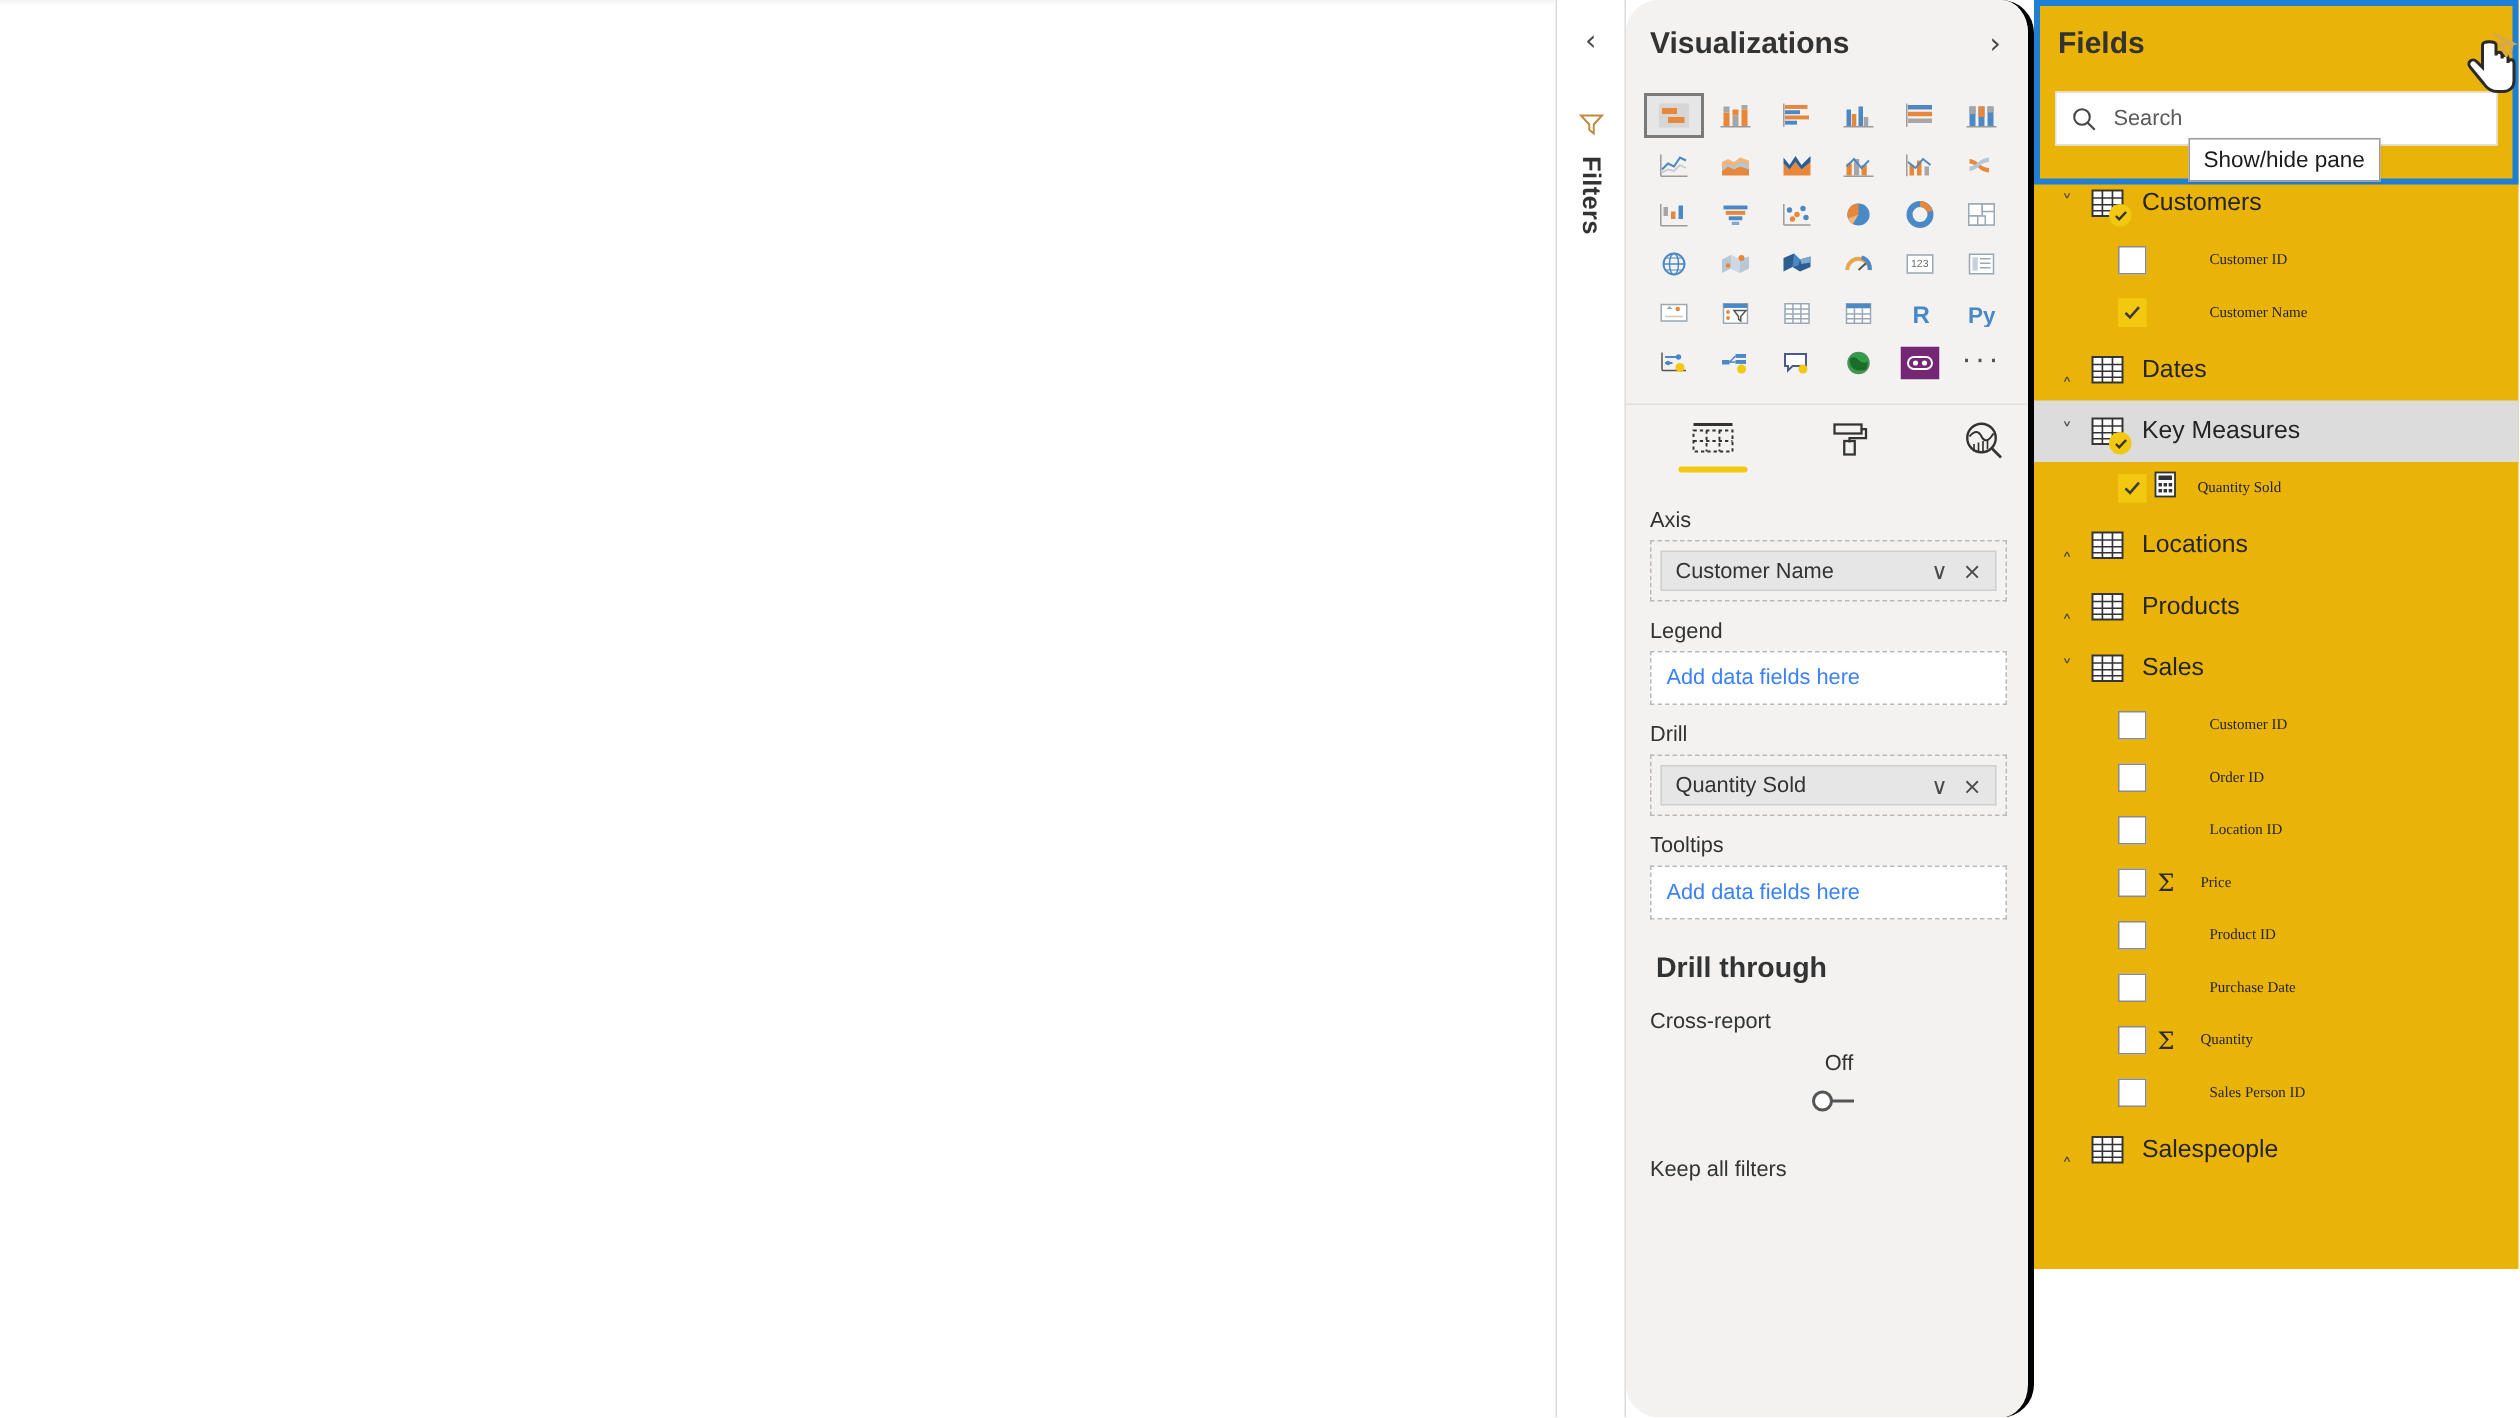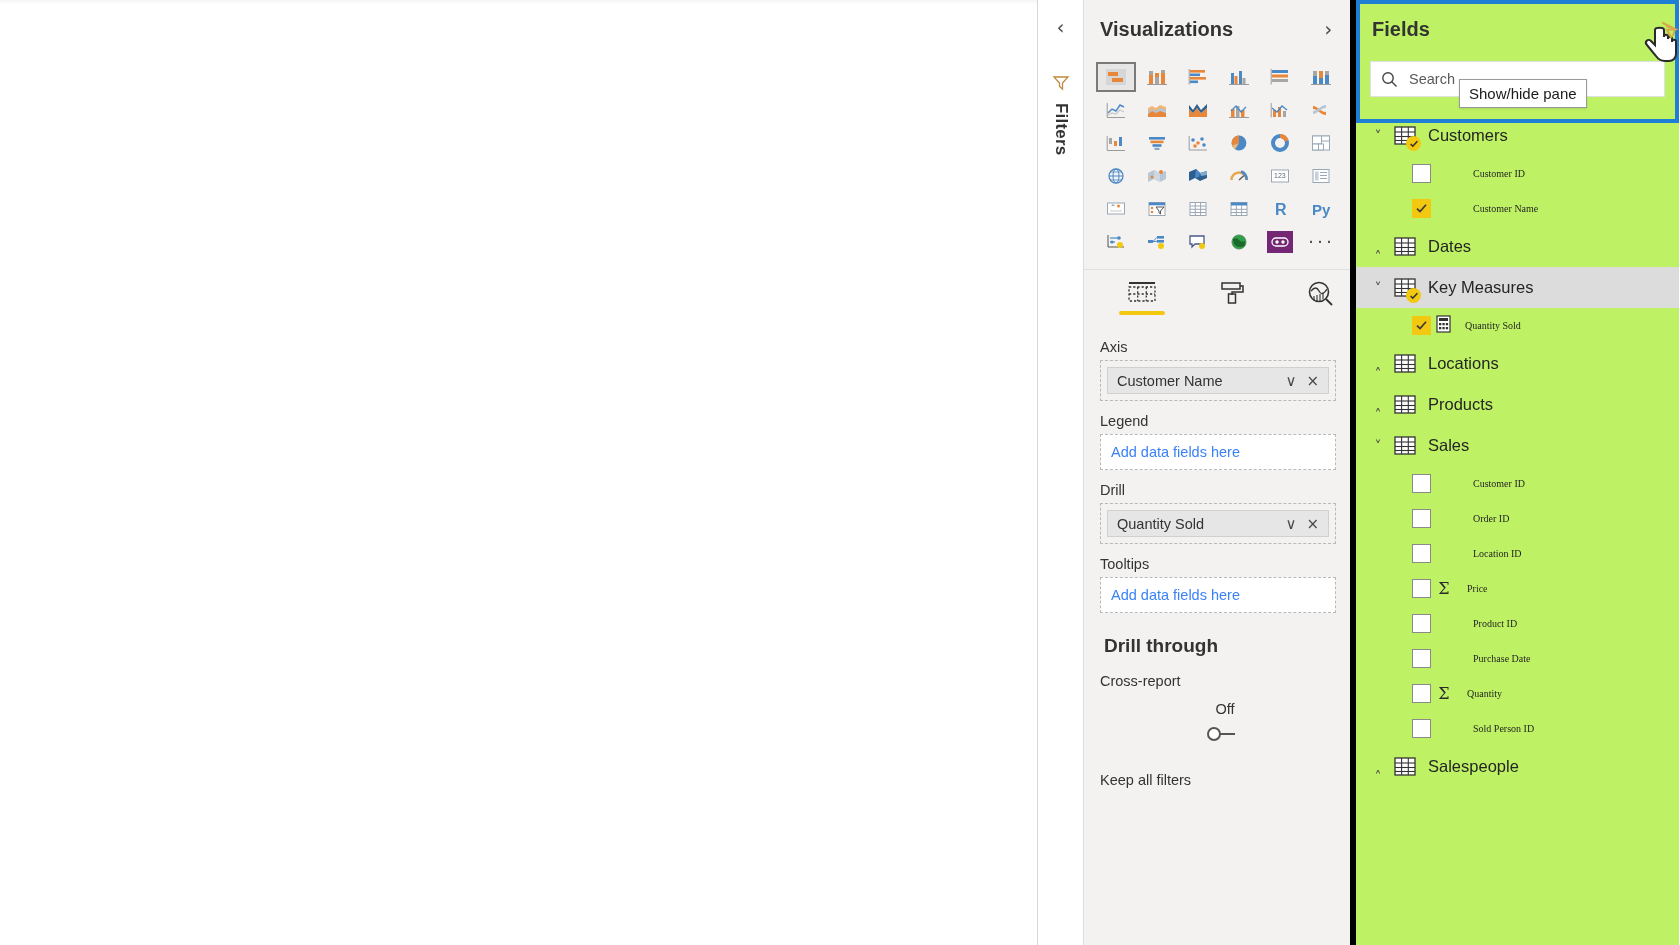--- a/index.html
+++ b/index.html
@@ -57,23 +57,24 @@
     color: #333333;
     letter-spacing: .2px;
   }
 
   
   .viz-pane {
     width: 272px;
     flex: 0 0 272px;
     height: 945px;
     background: #f3f2f1;
-    border-right: 6px solid #000000;
+    border-right: 4px solid #000000;
     position: relative;
     overflow: hidden;
+    border-radius: 22px;
   }
   .viz-header {
     height: 58px;
     display: flex;
     align-items: center;
     justify-content: space-between;
     padding: 0 14px 0 16px;
     background: #f3f2f1;
   }
   .viz-title {
@@ -202,22 +203,22 @@
   .toggle-row .toggle-text { font-size: 14.5px; color:#333; }
   .keep-filters {
     font-size: 14.5px; color:#333;
     margin-top: 30px;
   }
 
   
   .fields-pane {
     width: 323px;
     flex: 0 0 323px;
-    height: 945px;
-    background: #bef264;
+    height: 846px;
+    background: #eab308;
     position: relative;
   }
   .fields-highlight {
     position: absolute;
     left: 0; top: 0;
     width: 323px; height: 123px;
     border: 4px solid #1f7fd4;
     pointer-events: none;
     z-index: 30;
   }
@@ -237,21 +238,21 @@
     padding: 0 10px;
     position: relative;
   }
   .search-row .search-text {
     font-size: 14.5px; color: #5a5a5a; margin-left: 11px;
   }
 
   .tooltip {
     position: absolute;
     left: 1459px;
-    top: 79px;
+    top: 92px;
     background: #ffffff;
     border: 1px solid #9a9a9a;
     padding: 5px 9px;
     font-size: 15px;
     color: #1b1b1b;
     white-space: nowrap;
     z-index: 40;
     box-shadow: 0 1px 2px rgba(0,0,0,.12);
   }
 
@@ -914,21 +915,21 @@
         <span class="field-name">Purchase Date</span>
       </div>
       <div class="field-row">
         <span class="cbox"></span>
         <span class="sigma">Σ</span>
         <span class="field-name" style="margin-left:12px">Quantity</span>
       </div>
       <div class="field-row">
         <span class="cbox"></span>
         <span class="spacer-22"></span>
-        <span class="field-name">Sold Person ID</span>
+        <span class="field-name">Sales Person ID</span>
       </div>
 
       <div class="tree-row table-row">
         <span class="chev" style="transform: rotate(180deg); display: inline-block;">˅</span>
         <span class="tbl-icon-wrap">
           <svg width="22" height="19" viewBox="0 0 22 19">
             <rect x="1" y="1" width="20" height="17" fill="#ffffff" stroke="#333" stroke-width="1.3"></rect>
             <line x1="1" y1="6" x2="21" y2="6" stroke="#333" stroke-width="1.1"></line>
             <line x1="1" y1="10.5" x2="21" y2="10.5" stroke="#333" stroke-width="1.1"></line>
             <line x1="1" y1="14.5" x2="21" y2="14.5" stroke="#333" stroke-width="1.1"></line>

